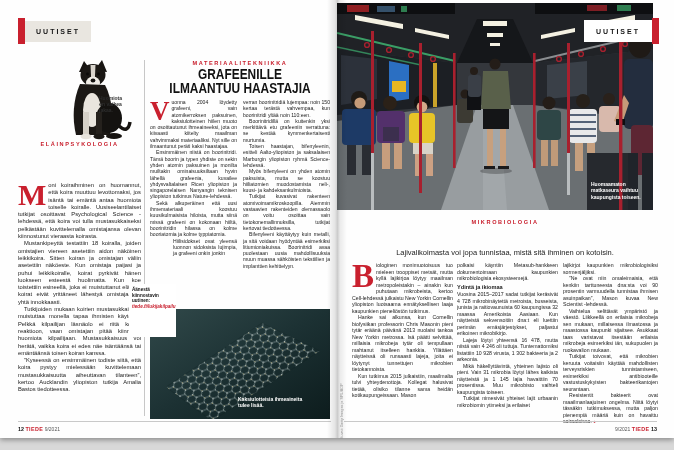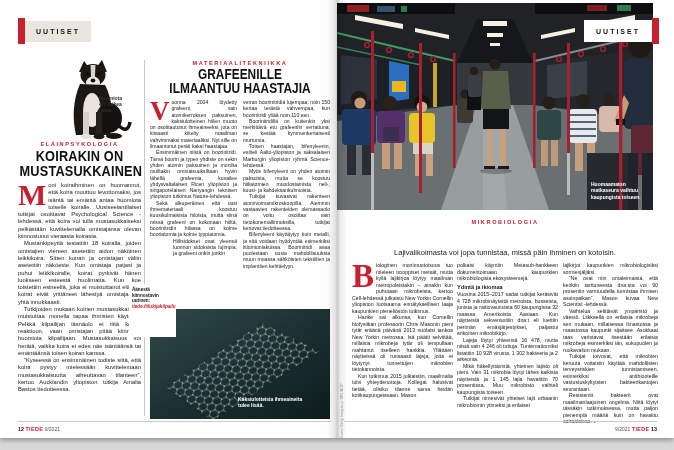--- a/index.html
+++ b/index.html
@@ -86,24 +86,20 @@
       <rect x="40" y="56" width="6" height="24" fill="#25211d"></rect>
       <ellipse cx="30" cy="80.5" rx="5.5" ry="2.8" fill="#e7e3dc"></ellipse>
       <ellipse cx="43" cy="80.5" rx="5.5" ry="2.8" fill="#1c1916"></ellipse>
       <ellipse cx="58" cy="80" rx="8" ry="3" fill="#171411"></ellipse>
       <path d="M63,70 q9,8 11,-4" stroke="#171411" stroke-width="3.5" fill="none"></path>
     </g>
   </svg>
   <div class="abs capt-dark" style="left:99px;top:95px;width:30px;">Huomiota on vaikea jakaa.</div>
 
   <div class="abs cat" style="left:18px;top:141px;width:123px;">ELÄINPSYKOLOGIA</div>
-  <div class="abs" style="left:9px;top:149px;width:141px;">
-    <div class="hl hl1"><span>KOIRAKIN ON</span><br>
-    <span>MUSTASUKKAINEN</span></div>
-  </div>
   <div class="abs body b1" style="left:18px;top:182px;width:123px;height:236px;overflow:hidden;">
     <p class="first"><span class="dc dc1">M</span><span>oni koiraihminen on huomannut, että koira muuttuu levottomaksi, jos isäntä tai emäntä antaa huomiota toiselle koiralle. Uusiseelantilaiset tutkijat osoittavat Psychological Science -lehdessä, että koira voi tulla mustasukkaiseksi pelkästään kuvittelemalla omistajansa olevan kiinnostunut vieraasta koirasta.</span></p>
     <p>Mustankipeyttä testattiin 18 koiralla, joiden omistajien viereen asetettiin aidon näköinen leikkikoira. Sitten koiran ja omistajan väliin asetettiin näköeste. Kun omistaja paijasi ja puhui leikkikoiralle, koirat pyrkivät hänen luokseen esteestä huolimatta. Kun koe toistettiin esineellä, joka ei muistuttanut eläintä, koirat eivät yrittäneet lähestyä omistajaansa yhtä innokkaasti.</p>
     <p>Tutkijoiden mukaan koirien mustasukkaisuus muistuttaa monella tapaa ihmisten käytöstä. Pelkkä kilpailijan läsnäolo ei riitä koiran reaktioon, vaan omistajan pitää kiinnittää huomiota kilpailijaan. Mustasukkaisuus voi herätä, vaikka koira ei edes näe isäntäänsä tai emäntäänsä toisen koiran kanssa.</p>
     <p>”Kyseessä on ensimmäinen todiste siitä, että koira pystyy mielessään kuvittelemaan mustasukkaisuutta aiheuttavan tilanteen”, kertoo Aucklandin yliopiston tutkija Amalia Bastos tiedotteessa.</p>
   </div>
 
   <div class="abs vrule" style="left:144px;top:60px;height:356px;"></div>
 
   <div class="abs cat" style="left:150px;top:60px;width:180px;">MATERIAALITEKNIIKKA</div>
@@ -293,21 +289,21 @@
   </svg>
 
   <div class="abs tagbox-white" style="left:584px;top:20px;width:68px;height:22px;z-index:10;">
     <span class="tagtext">UUTISET</span>
   </div>
   <div class="abs tagbar" style="left:652px;top:18px;width:7px;height:26px;z-index:10;"></div>
 
   <div class="abs capt-white" style="left:591px;top:181px;width:58px;z-index:10;">Huomaamaton matkaseura vaihtuu kaupungista toiseen.</div>
 
   <div class="abs cat" style="left:352px;top:219px;width:306px;">MIKROBIOLOGIA</div>
-  <div class="abs lead" style="left:352px;top:248px;width:306px;">Lajivalikoimasta voi jopa tunnistaa, missä päin ihminen on kotoisin.</div>
+  <div class="abs lead" style="left:352px;top:248px;width:306px;">Lajivalikoimasta voi jopa tunnistaa, mistä sitä ihminen on kotoisin.</div>
 
   <div class="abs body b3" style="left:352px;top:262px;width:101px;height:168px;overflow:hidden;">
     <p class="first"><span class="dc dc3">B</span><span>iologinen monimuotoisuus tuo mieleen trooppiset metsät, mutta kyllä lajikirjoa löytyy maailman metropoleistakin – ainakin kun puhutaan mikrobeista, kertoo Cell-lehdessä julkaistu New Yorkin Cornellin yliopiston luotsaama ennätyksellisen laaja kaupunkien pieneliöstön tutkimus.</span></p>
     <p>Hanke sai alkunsa, kun Cornellin biofysiikan professorin Chris Masonin pieni tytär eräänä päivänä 2013 nuolaisi tankoa New Yorkin metrossa. Isä päätti selvittää, millaisia mikrobeja tytär oli tempullaan mahtanut itselleen hankkia. Yllättäen näytteissä oli runsaasti lajeja, joita ei löytynyt tunnettujen mikrobien tietokannoista.</p>
     <p>Kun tutkimus 2015 julkaistiin, maailmalta tulvi yhteydenottoja. Kollegat halusivat tietää, olisiko tilanne sama heidän kotikaupungeissaan. Mason</p>
   </div>
   <div class="abs body b3" style="left:457px;top:262px;width:101px;height:168px;overflow:hidden;">
     <p class="first">polkaisi käyntiin Metasub-hankkeen dokumentoimaan kaupunkien mikrobiologisia ekosysteemejä.</p>
     <p class="subhead">Ydintä ja ikiomaa</p>
     <p class="first">Vuosina 2015–2017 sadat tutkijat keräsivät 4 728 mikrobinäytettä metroista, busseista, junista ja raitiovaunuista 60 kaupungissa 32 maassa Amerikoista Aasiaan. Kun näytteistä sekvensoitiin dna:t eli luettiin perimän emäsjärjestykset, paljastui erikoinen mikrobikirjo.</p>

